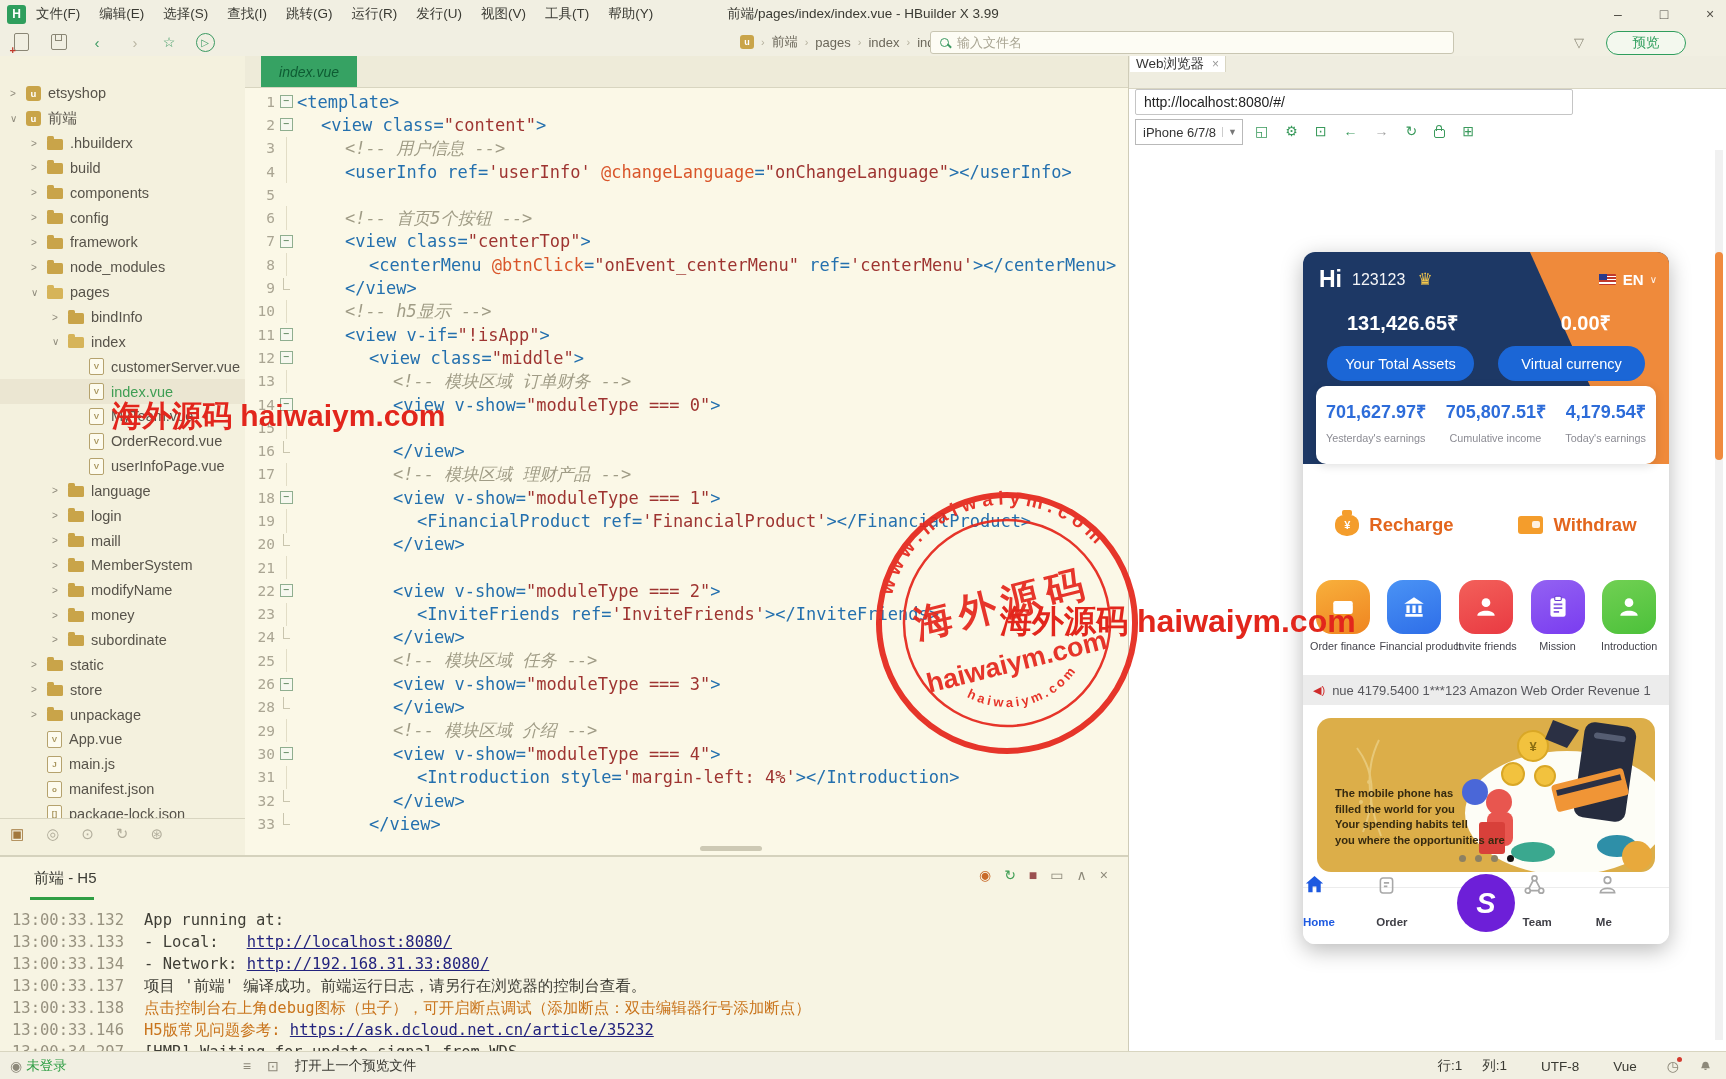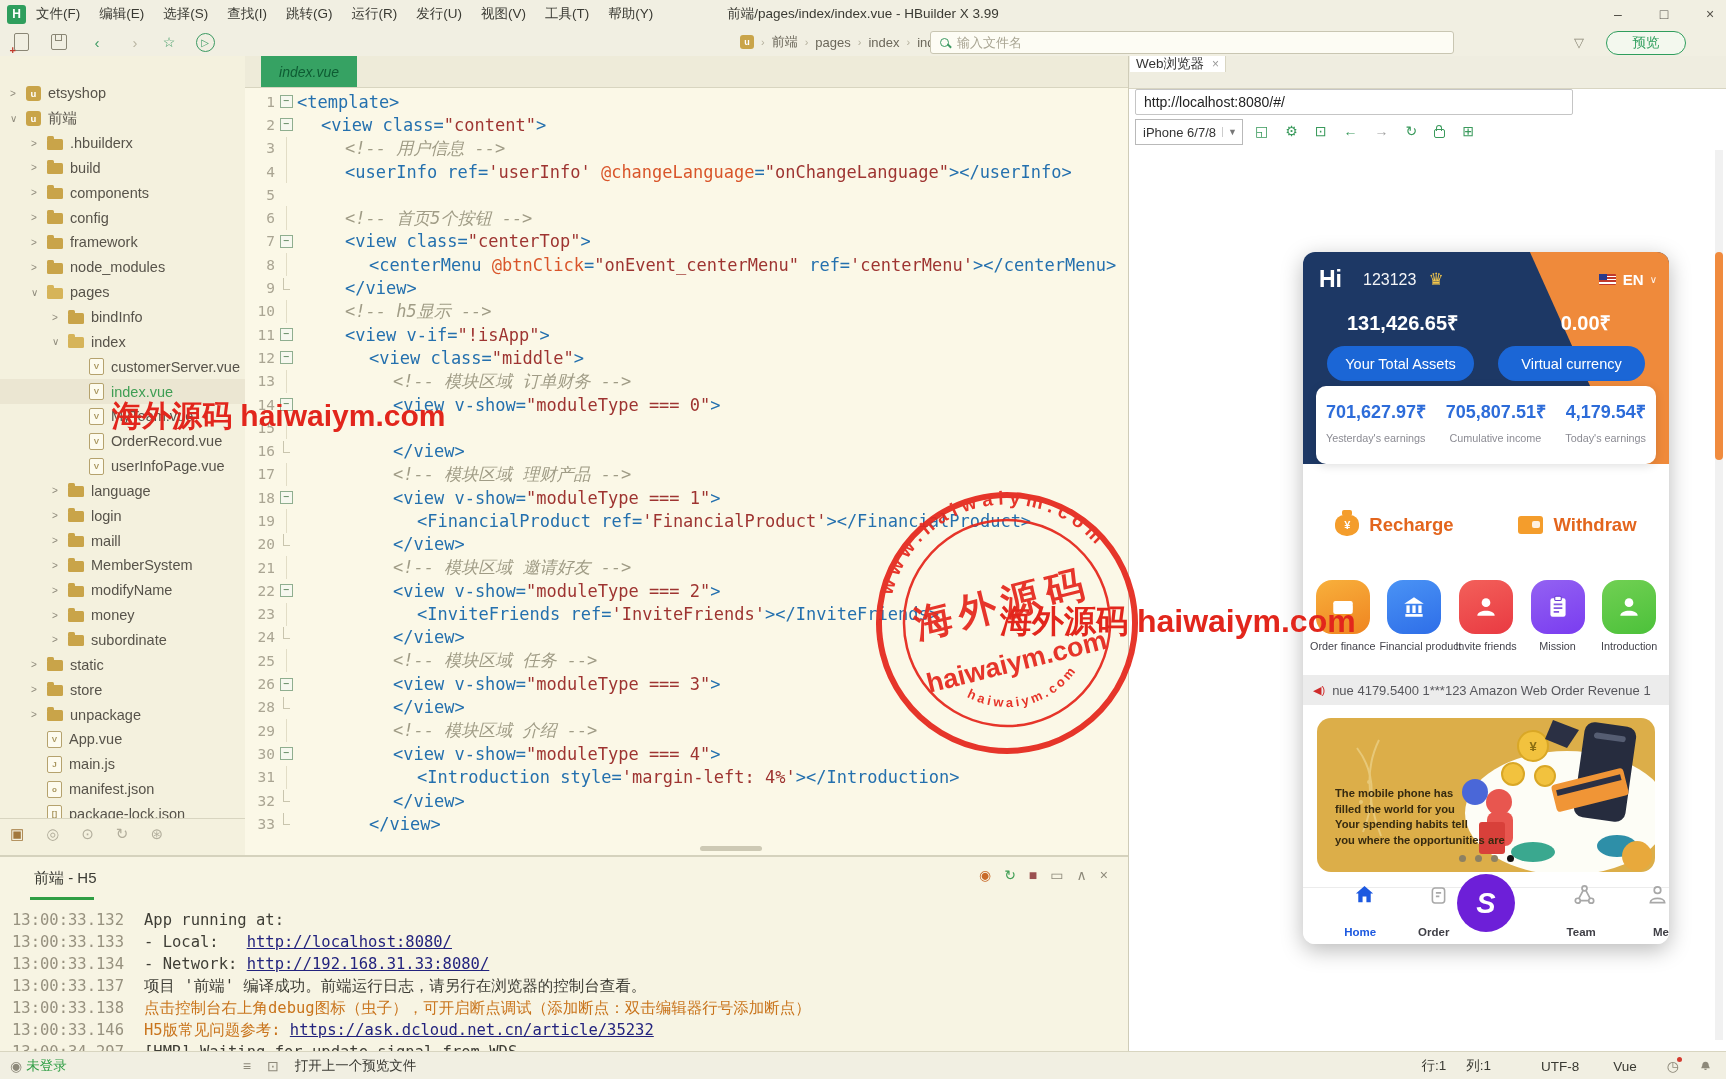--- a/index.html
+++ b/index.html
@@ -89,21 +89,21 @@
   .lck::before{content:"";position:absolute;top:-5px;left:1px;width:4px;height:5px;border:1.5px solid #3a9a5c;border-bottom:none;border-radius:4px 4px 0 0}
   #vscroll{position:absolute;left:586px;top:94px;width:8px;height:890px;background:#f1f1f1}
   #vthumb{position:absolute;left:586px;top:196px;width:8px;height:208px;background:#f08b3e;border-radius:4px}
   
   #phone{position:absolute;left:174px;top:196px;width:366px;height:692px;background:#fff;border-radius:12px;
          box-shadow:0 6px 22px rgba(0,0,0,.28);overflow:hidden}
   #ph-header{position:absolute;left:0;top:0;width:366px;height:212px;background:#1d3865;overflow:hidden}
   #ph-wedge{position:absolute;left:0;top:0;width:366px;height:212px;background:#ef8a3b;clip-path:polygon(62% 0,100% 0,100% 100%,88% 100%)}
   #hi-row{position:absolute;left:16px;top:14px;right:12px;display:flex;align-items:center;color:#fff}
   #hi-word{font-size:23px;font-weight:bold}
-  #hi-acct{font-size:16px;margin-left:21px;opacity:.95}
+  #hi-acct{font-size:16px;margin-left:10px;opacity:.95}
   .crown{color:#f6c84a;font-size:17px;margin-left:12px}
   .flag{width:17px;height:11px;margin-left:auto;background:repeating-linear-gradient(#c0392b 0 1.6px,#fff 1.6px 3.2px);position:relative;border-radius:1px}
   .flag::after{content:"";position:absolute;left:0;top:0;width:8px;height:6px;background:#2a3a8c}
   #hi-lang{font-size:15px;font-weight:bold;margin-left:7px}
   #hi-car{font-size:10px;margin-left:6px;opacity:.9}
   #bal-row{position:absolute;left:0;top:57px;width:366px;display:flex;color:#fff;font-weight:bold;font-size:20px}
   #bal-l{margin-left:44px}#bal-r{margin-left:auto;margin-right:58px}
   #pill-row{position:absolute;left:24px;right:24px;top:94px;display:flex;gap:24px}
   .pill{flex:1;height:35px;border-radius:18px;background:#1b66d6;color:#fff;font-size:14.5px;display:flex;align-items:center;justify-content:center}
   #statcard{position:absolute;left:13px;right:13px;top:134px;height:78px;background:#fff;border-radius:10px;box-shadow:0 2px 10px rgba(0,0,0,.13)}
@@ -120,21 +120,21 @@
   .sq{width:54px;height:54px;border-radius:16px;margin:0 auto;display:flex;align-items:center;justify-content:center}
   .mod .lb{font-size:10.8px;color:#43434b;margin-top:6px;white-space:nowrap}
   #ticker{position:absolute;left:0;top:423px;width:366px;height:30px;background:#ececec;display:flex;align-items:center;overflow:hidden}
   .spk{color:#cf2b2b;font-size:11px;margin:0 7px 0 10px}
   #ticker .tx{font-size:13px;color:#57575c;white-space:nowrap}
   #banner{position:absolute;left:14px;right:14px;top:466px;height:154px;border-radius:14px;background:#dcae49;overflow:hidden}
   #banner-text{position:absolute;left:18px;top:68px;font-size:11.2px;font-weight:bold;color:#362a10;line-height:15.5px}
   #dots{position:absolute;left:0;right:0;bottom:10px;display:flex;justify-content:center;gap:9px}
   .dot{width:7px;height:7px;border-radius:50%;background:#8d8162}.dot.on{background:#141414}
   #nav{position:absolute;left:0;bottom:0;width:366px;height:56px;background:#fff;border-top:1px solid #ececec;display:flex}
-  .nitem{flex:1;display:flex;flex-direction:column;align-items:flex-end;justify-content:flex-end;padding-bottom:6px;gap:16px}
+  .nitem{flex:1;display:flex;flex-direction:column;align-items:flex-start;justify-content:flex-end;padding-bottom:16px;gap:16px}
   .nitem .nl{font-size:11.5px;font-weight:bold;color:#3f3f46}
   .nitem.active .nl{color:#1d59e0}
   #slogo{position:absolute;left:50%;margin-left:-29px;top:622px;width:58px;height:58px;border-radius:50%;background:#6d1fd8;color:#fff;display:flex;align-items:center;justify-content:center;font-size:29px;font-weight:bold;font-style:italic}
   
   .wm{color:#e2261c;font-weight:bold;z-index:60;pointer-events:none;white-space:nowrap}
   #wm-left{left:112px;top:396px;font-size:30px}
   #wm-right{left:1000px;top:600px;font-size:32px}
   #wm-stamp{left:860px;top:476px;width:294px;height:294px;z-index:60;pointer-events:none;transform:rotate(-14deg);opacity:.93}
 </style>
 </head>
@@ -374,21 +374,21 @@
       <div class="crow"><span class="lnum">11</span><span class="fcol"><span class="fbox">−</span></span><span class="ctext" style="padding-left: 48px;"><span class="cm-t">&lt;view v-if=</span><span class="cm-s">"!isApp"</span><span class="cm-t">&gt;</span></span></div>
       <div class="crow"><span class="lnum">12</span><span class="fcol"><span class="fbox">−</span></span><span class="ctext" style="padding-left: 72px;"><span class="cm-t">&lt;view class=</span><span class="cm-s">"middle"</span><span class="cm-t">&gt;</span></span></div>
       <div class="crow"><span class="lnum">13</span><span class="fcol"><span class="fcont"></span></span><span class="ctext" style="padding-left: 96px;"><span class="cm-c">&lt;!-- 模块区域 订单财务 --&gt;</span></span></div>
       <div class="crow"><span class="lnum">14</span><span class="fcol"><span class="fbox">−</span></span><span class="ctext" style="padding-left: 96px;"><span class="cm-t">&lt;view v-show=</span><span class="cm-s">"moduleType === 0"</span><span class="cm-t">&gt;</span></span></div>
       <div class="crow"><span class="lnum">15</span><span class="fcol"><span class="fcont"></span></span></div>
       <div class="crow"><span class="lnum">16</span><span class="fcol"><span class="fend"></span></span><span class="ctext" style="padding-left: 96px;"><span class="cm-t">&lt;/view&gt;</span></span></div>
       <div class="crow"><span class="lnum">17</span><span class="fcol"><span class="fcont"></span></span><span class="ctext" style="padding-left: 96px;"><span class="cm-c">&lt;!-- 模块区域 理财产品 --&gt;</span></span></div>
       <div class="crow"><span class="lnum">18</span><span class="fcol"><span class="fbox">−</span></span><span class="ctext" style="padding-left: 96px;"><span class="cm-t">&lt;view v-show=</span><span class="cm-s">"moduleType === 1"</span><span class="cm-t">&gt;</span></span></div>
       <div class="crow"><span class="lnum">19</span><span class="fcol"><span class="fcont"></span></span><span class="ctext" style="padding-left: 120px;"><span class="cm-t">&lt;FinancialProduct ref=</span><span class="cm-s">'FinancialProduct'</span><span class="cm-t">&gt;&lt;/FinancialProduct&gt;</span></span></div>
       <div class="crow"><span class="lnum">20</span><span class="fcol"><span class="fend"></span></span><span class="ctext" style="padding-left: 96px;"><span class="cm-t">&lt;/view&gt;</span></span></div>
-      <div class="crow"><span class="lnum">21</span><span class="fcol"><span class="fcont"></span></span><span class="ctext" style="padding-left: 96px;"><span class="cm-c">&lt;!-- 模块区域 邀请好友 --&gt;</span></span></div>
+      <div class="crow"><span class="lnum">21</span><span class="fcol"><span class="fcont"></span></span></div>
       <div class="crow"><span class="lnum">22</span><span class="fcol"><span class="fbox">−</span></span><span class="ctext" style="padding-left: 96px;"><span class="cm-t">&lt;view v-show=</span><span class="cm-s">"moduleType === 2"</span><span class="cm-t">&gt;</span></span></div>
       <div class="crow"><span class="lnum">23</span><span class="fcol"><span class="fcont"></span></span><span class="ctext" style="padding-left: 120px;"><span class="cm-t">&lt;InviteFriends ref=</span><span class="cm-s">'InviteFriends'</span><span class="cm-t">&gt;&lt;/InviteFriends&gt;</span></span></div>
       <div class="crow"><span class="lnum">24</span><span class="fcol"><span class="fend"></span></span><span class="ctext" style="padding-left: 96px;"><span class="cm-t">&lt;/view&gt;</span></span></div>
       <div class="crow"><span class="lnum">25</span><span class="fcol"><span class="fcont"></span></span><span class="ctext" style="padding-left: 96px;"><span class="cm-c">&lt;!-- 模块区域 任务 --&gt;</span></span></div>
       <div class="crow"><span class="lnum">26</span><span class="fcol"><span class="fbox">−</span></span><span class="ctext" style="padding-left: 96px;"><span class="cm-t">&lt;view v-show=</span><span class="cm-s">"moduleType === 3"</span><span class="cm-t">&gt;</span></span></div>
       <div class="crow"><span class="lnum">28</span><span class="fcol"><span class="fend"></span></span><span class="ctext" style="padding-left: 96px;"><span class="cm-t">&lt;/view&gt;</span></span></div>
       <div class="crow"><span class="lnum">29</span><span class="fcol"><span class="fcont"></span></span><span class="ctext" style="padding-left: 96px;"><span class="cm-c">&lt;!-- 模块区域 介绍 --&gt;</span></span></div>
       <div class="crow"><span class="lnum">30</span><span class="fcol"><span class="fbox">−</span></span><span class="ctext" style="padding-left: 96px;"><span class="cm-t">&lt;view v-show=</span><span class="cm-s">"moduleType === 4"</span><span class="cm-t">&gt;</span></span></div>
       <div class="crow"><span class="lnum">31</span><span class="fcol"><span class="fcont"></span></span><span class="ctext" style="padding-left: 120px;"><span class="cm-t">&lt;Introduction style=</span><span class="cm-s">'margin-left: 4%'</span><span class="cm-t">&gt;&lt;/Introduction&gt;</span></span></div>
       <div class="crow"><span class="lnum">32</span><span class="fcol"><span class="fend"></span></span><span class="ctext" style="padding-left: 96px;"><span class="cm-t">&lt;/view&gt;</span></span></div>
@@ -423,21 +423,21 @@
   <div class="sl">
     <span class="st-ico">◉</span>
     <span class="st-green" style="margin-left:-12px">未登录</span>
     <span class="st-ico" style="margin-left:160px">≡</span>
     <span class="st-ico">⊡</span>
     <span>打开上一个预览文件</span>
   </div>
   <div class="sr">
     <span>行:1</span>
     <span>列:1</span>
-    <span style="margin-left:30px">UTF-8</span>
+    <span style="margin-left:14px">UTF-8</span>
     <span style="margin-left:14px">Vue</span>
     <span class="st-ico clock" style="margin-left:10px">◷</span>
     <svg width="13" height="13" viewBox="0 0 24 24">
         <path fill="#8d897a" d="M12 3c-4 0-6 3-6 7l-2 5h16l-2-5c0-4-2-7-6-7zm-2.5 13a2.5 2.5 0 0 0 5 0z"></path>
       </svg>
   </div>
 </div>
 
 <div id="rpanel" class="abs">
   <div id="rtabs">

